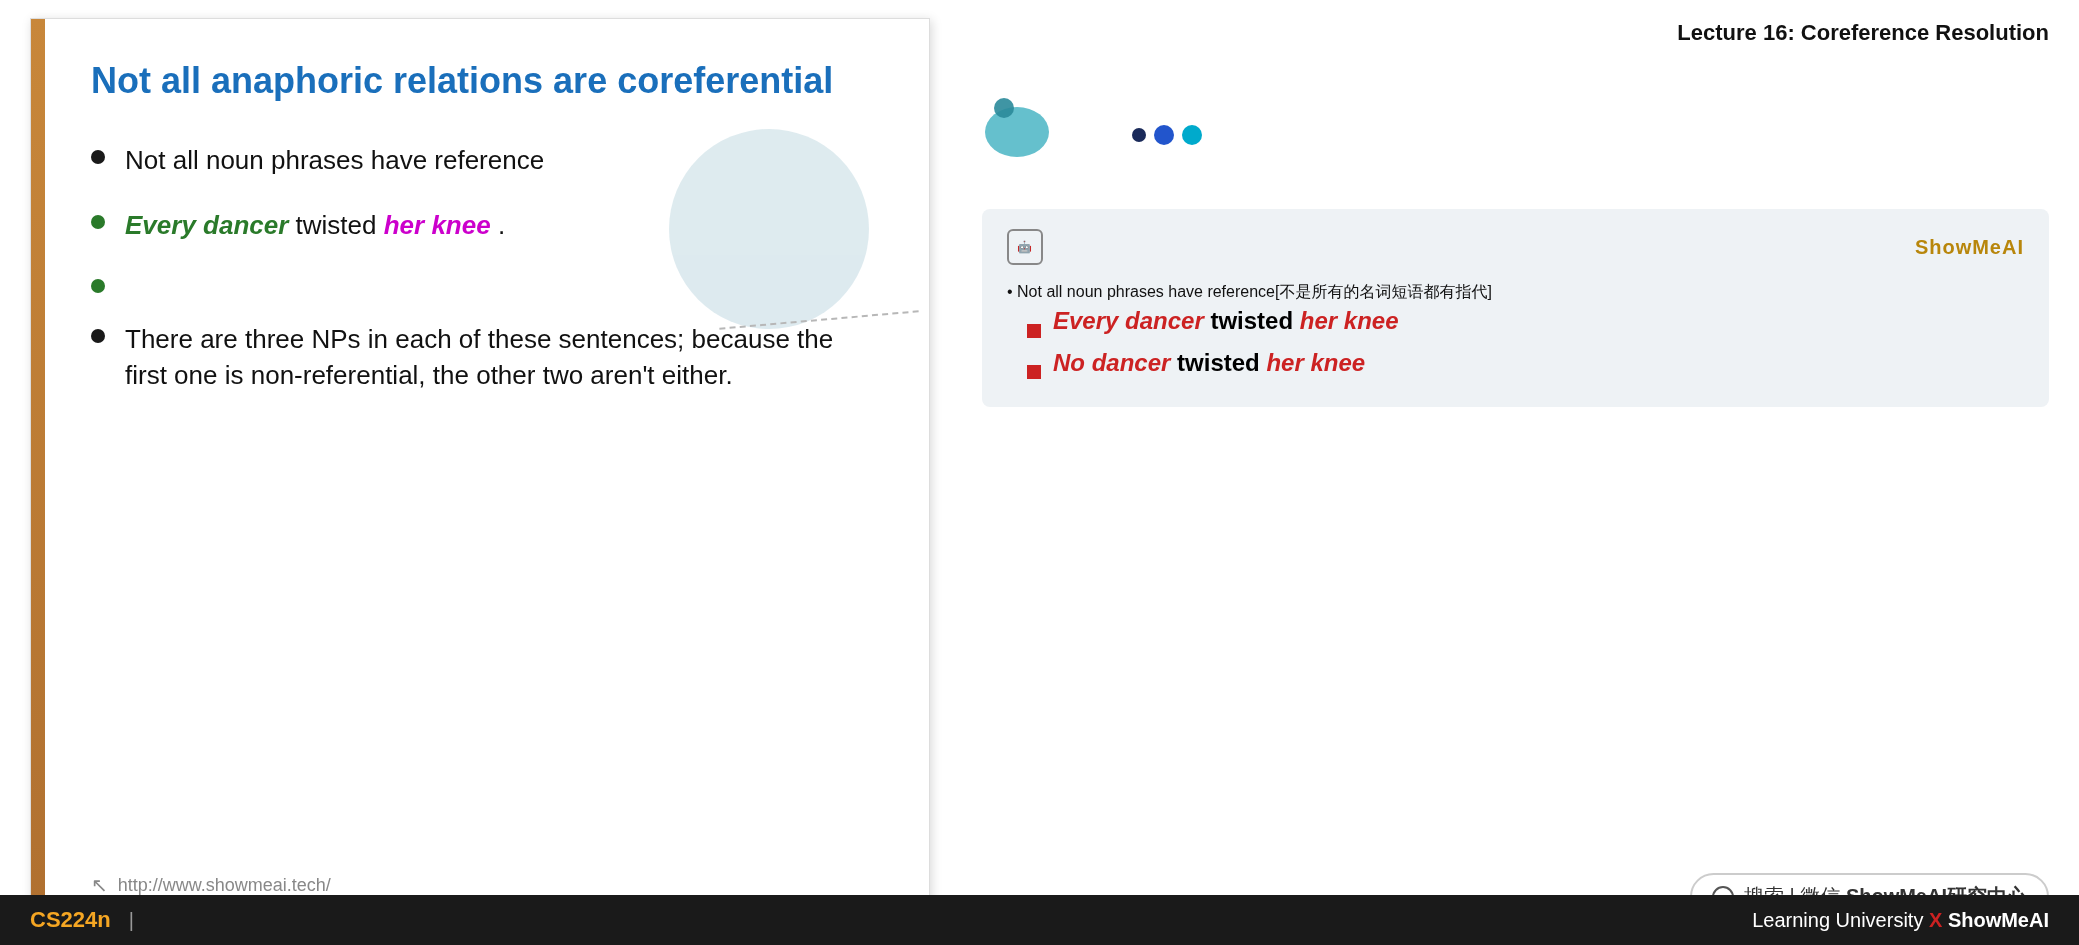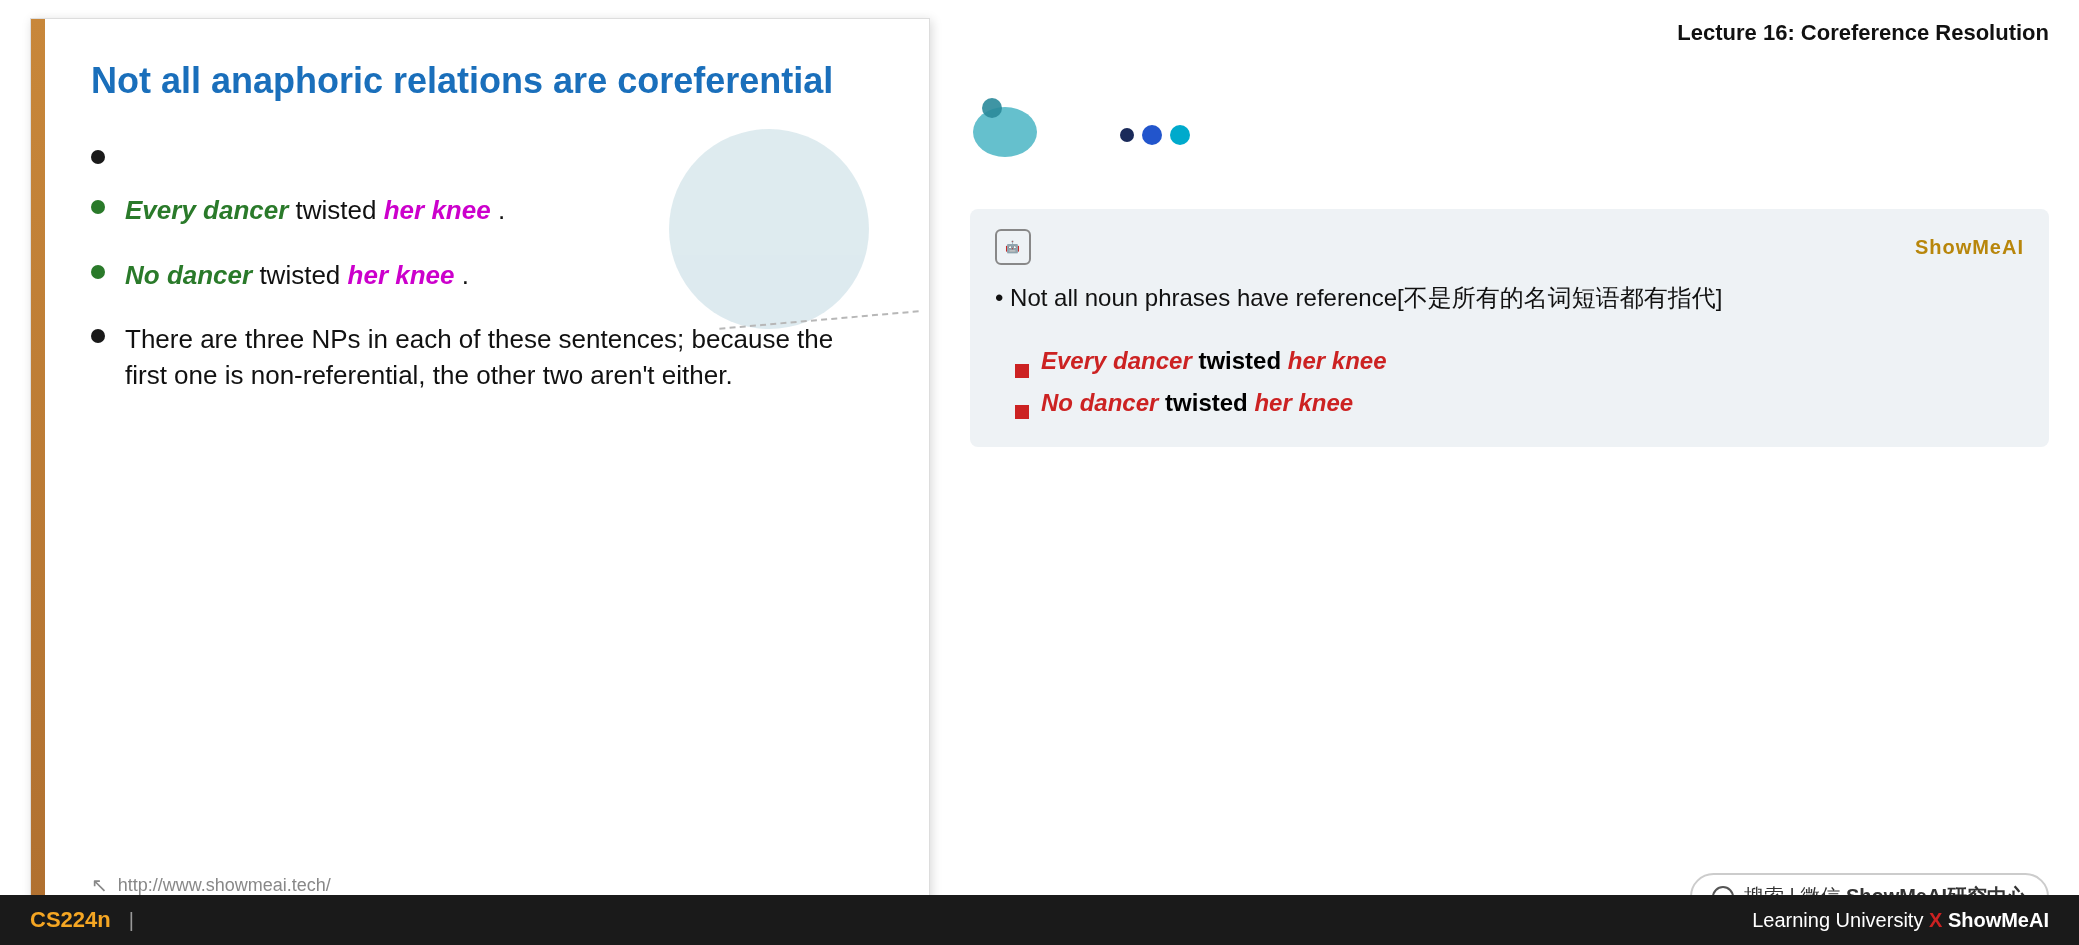--- a/index.html
+++ b/index.html
@@ -17,21 +17,21 @@
       display: flex;
       width: 100%;
       height: 895px;
       background: #ffffff;
     }
 
     
     .slide-panel {
       width: 900px;
       height: 900px;
-      margin: 18px 0 0 30px;
+      margin: 18px 12px 0 30px;
       background: #ffffff;
       border: 1px solid #ddd;
       box-shadow: 2px 2px 10px rgba(0,0,0,0.15);
       position: relative;
       display: flex;
       flex-direction: column;
     }
 
     .slide-left-bar {
       position: absolute;
@@ -241,23 +241,23 @@
     }
 
     .showmeai-brand {
       font-size: 20px;
       font-weight: bold;
       color: #b8860b;
       letter-spacing: 1px;
     }
 
     .card-bullet {
-      font-size: 24px;
+      font-size: 16px;
       color: #111;
-      margin-bottom: 28px;
+      margin-bottom: 0;
       line-height: 1.5;
     }
 
     .card-sub-bullets {
       list-style: none;
       padding-left: 20px;
     }
 
     .card-sub-item {
       display: flex;
@@ -377,40 +377,35 @@
       <h1 class="slide-title">Not all anaphoric relations  are coreferential</h1>
 
       <div class="circle-decoration">
         <div class="dashed-line"></div>
       </div>
 
       <ul class="bullet-list">
 
         <li class="bullet-item">
           <div class="bullet-dot"></div>
+          <span>Not all noun phrases have reference</span>
         </li>
 
         <li class="bullet-item">
           <div class="bullet-dot bullet-dot-green"></div>
           <span>
             <span class="text-green-italic">Every dancer</span>
             <span> twisted </span>
             <span class="text-magenta-italic">her knee</span>
             <span>.</span>
           </span>
         </li>
 
         <li class="bullet-item">
           <div class="bullet-dot bullet-dot-green"></div>
-          <span>
-            <span class="text-green-italic">No dancer</span>
-            <span> twisted </span>
-            <span class="text-magenta-italic">her knee</span>
-            <span>.</span>
-          </span>
         </li>
 
         <li class="bullet-item">
           <div class="bullet-dot"></div>
           <span>There are three NPs in each of these sentences; because the first one is non-referential, the other two aren't either.</span>
         </li>
 
       </ul>
     </div>
 

